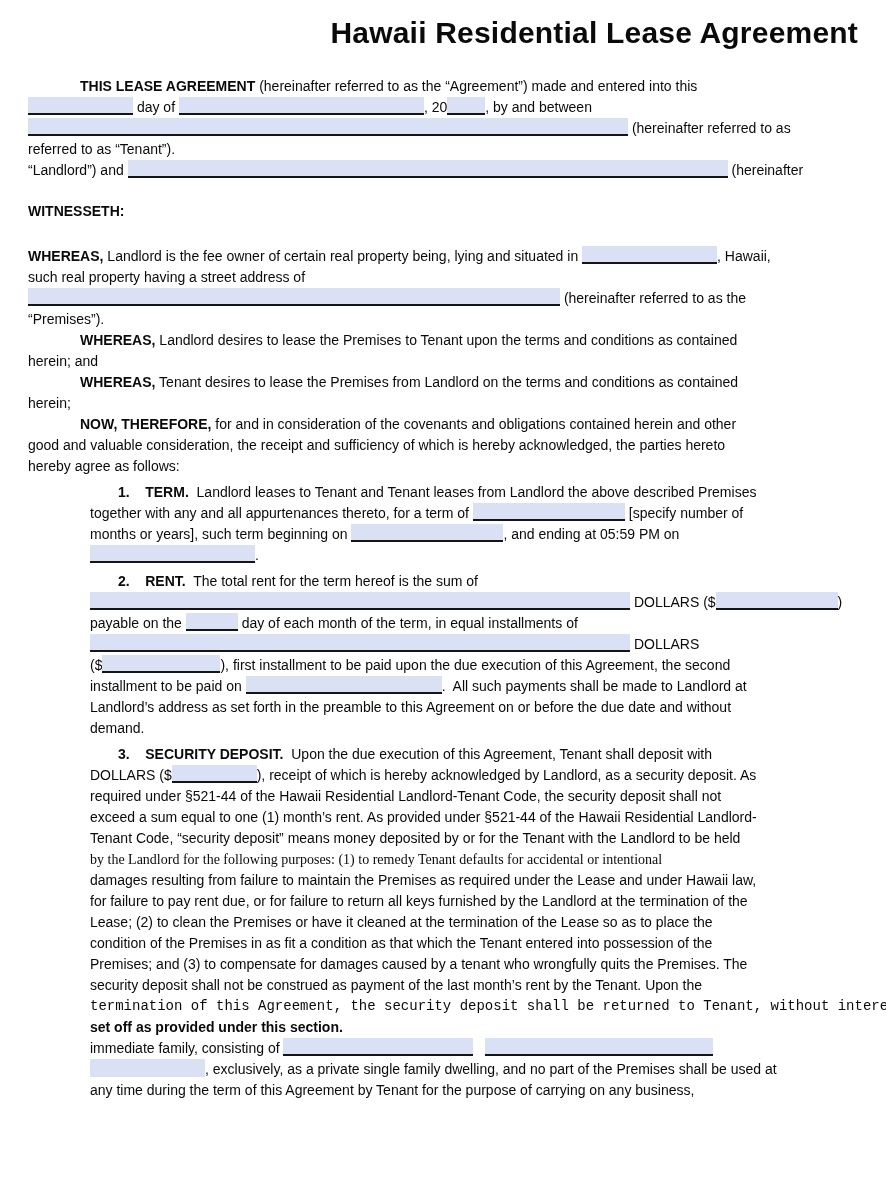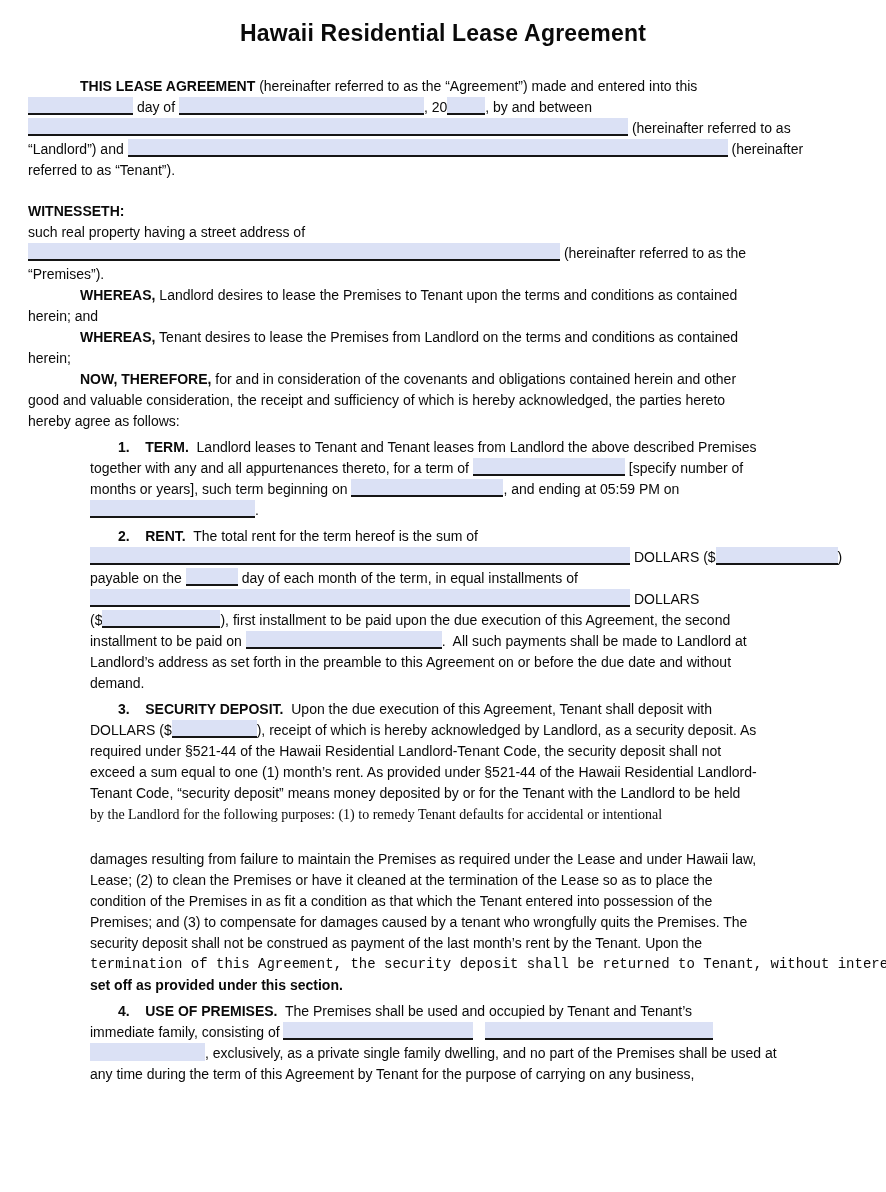--- a/index.html
+++ b/index.html
@@ -10,23 +10,23 @@
     box-sizing:border-box;
     padding:16px 28px 0 28px;
     overflow:hidden;
     font-family:"Liberation Sans", sans-serif;
     font-size:14px;
     line-height:21px;
     color:#0a0a0a;
     -webkit-font-smoothing:antialiased;
   }
   .doc-title {
-    text-align:center;
+    text-align:right;
     font-weight:bold;
-    font-size:23px;
+    font-size:30px;
     line-height:34px;
     margin:0 0 26px 0;
     white-space:pre;
     letter-spacing:0.2px;
   }
   .doc-body { }
   .line {
     white-space:pre;
     height:21px;
   }
@@ -42,23 +42,24 @@
 </style>
 </head>
 <body>
 
 <div class="page">
   <h1 class="doc-title">Hawaii Residential Lease Agreement</h1>
   <div class="doc-body">
       <div class="line" style="padding-left: 52px;"><span class="bold">THIS LEASE AGREEMENT</span><span> (hereinafter referred to as the “Agreement”) made and entered into this</span></div>
       <div class="line"><span class="blank" style="width: 105px;"></span><span> day of </span><span class="blank" style="width: 245px;"></span><span>, 20</span><span class="blank" style="width: 38px;"></span><span>, by and between</span></div>
       <div class="line"><span class="blank" style="width: 600px;"></span><span> (hereinafter referred to as</span></div>
+      <div class="line"><span>referred to as “Tenant”).</span></div>
       <div class="line"><span>“Landlord”) and </span><span class="blank" style="width: 600px;"></span><span> (hereinafter</span></div>
-      <div class="line"><span>referred to as “Tenant”).</span></div>
       <div class="line" style="margin-top: 20px;"><span class="bold">WITNESSETH:</span></div>
+      <div class="line" style="margin-top: 24px;"><span class="bold">WHEREAS,</span><span> Landlord is the fee owner of certain real property being, lying and situated in </span><span class="blank" style="width: 135px;"></span><span>, Hawaii,</span></div>
       <div class="line"><span>such real property having a street address of</span></div>
       <div class="line"><span class="blank" style="width: 532px;"></span><span> (hereinafter referred to as the</span></div>
       <div class="line"><span>“Premises”).</span></div>
       <div class="line" style="padding-left: 52px;"><span class="bold">WHEREAS,</span><span> Landlord desires to lease the Premises to Tenant upon the terms and conditions as contained</span></div>
       <div class="line"><span>herein; and</span></div>
       <div class="line" style="padding-left: 52px;"><span class="bold">WHEREAS,</span><span> Tenant desires to lease the Premises from Landlord on the terms and conditions as contained</span></div>
       <div class="line"><span>herein;</span></div>
       <div class="line" style="padding-left: 52px;"><span class="bold">NOW, THEREFORE,</span><span> for and in consideration of the covenants and obligations contained herein and other</span></div>
       <div class="line"><span>good and valuable consideration, the receipt and sufficiency of which is hereby acknowledged, the parties hereto</span></div>
       <div class="line"><span>hereby agree as follows:</span></div>
@@ -73,25 +74,25 @@
       <div class="line" style="padding-left: 62px;"><span>($</span><span class="blank" style="width: 118px;"></span><span>), first installment to be paid upon the due execution of this Agreement, the second</span></div>
       <div class="line" style="padding-left: 62px;"><span>installment to be paid on </span><span class="blank" style="width: 196px;"></span><span>.  All such payments shall be made to Landlord at</span></div>
       <div class="line" style="padding-left: 62px;"><span>Landlord’s address as set forth in the preamble to this Agreement on or before the due date and without</span></div>
       <div class="line" style="padding-left: 62px;"><span>demand.</span></div>
       <div class="line" style="padding-left: 90px; margin-top: 5px;"><span class="bold">3.    SECURITY DEPOSIT.</span><span>  Upon the due execution of this Agreement, Tenant shall deposit with</span></div>
       <div class="line" style="padding-left: 62px;"><span>DOLLARS ($</span><span class="blank" style="width: 85px;"></span><span>), receipt of which is hereby acknowledged by Landlord, as a security deposit. As</span></div>
       <div class="line" style="padding-left: 62px;"><span>required under §521-44 of the Hawaii Residential Landlord-Tenant Code, the security deposit shall not</span></div>
       <div class="line" style="padding-left: 62px;"><span>exceed a sum equal to one (1) month’s rent. As provided under §521-44 of the Hawaii Residential Landlord-</span></div>
       <div class="line" style="padding-left: 62px;"><span>Tenant Code, “security deposit” means money deposited by or for the Tenant with the Landlord to be held</span></div>
       <div class="line" style="padding-left: 62px; font-family: Liberation Serif, serif;"><span>by the Landlord for the following purposes: (1) to remedy Tenant defaults for accidental or intentional</span></div>
-      <div class="line" style="padding-left: 62px; margin-top: 24px;"><span>damages resulting from failure to maintain the Premises as required under the Lease and under Hawaii law,</span></div>
+      <div class="line" style="padding-left: 62px;"><span>damages resulting from failure to maintain the Premises as required under the Lease and under Hawaii law,</span></div>
+      <div class="line" style="padding-left: 62px;"><span>for failure to pay rent due, or for failure to return all keys furnished by the Landlord at the termination of the</span></div>
       <div class="line" style="padding-left: 62px;"><span>Lease; (2) to clean the Premises or have it cleaned at the termination of the Lease so as to place the</span></div>
       <div class="line" style="padding-left: 62px;"><span>condition of the Premises in as fit a condition as that which the Tenant entered into possession of the</span></div>
       <div class="line" style="padding-left: 62px;"><span>Premises; and (3) to compensate for damages caused by a tenant who wrongfully quits the Premises. The</span></div>
       <div class="line" style="padding-left: 62px;"><span>security deposit shall not be construed as payment of the last month’s rent by the Tenant. Upon the</span></div>
       <div class="line" style="padding-left: 62px; font-family: Liberation Mono, monospace;"><span>termination of this Agreement, the security deposit shall be returned to Tenant, without interest, and less any</span></div>
       <div class="line" style="padding-left: 62px; font-weight: bold;"><span>set off as provided under this section.</span></div>
-      <div class="line" style="padding-left: 90px; margin-top: 5px;"><span class="bold">4.    USE OF PREMISES.</span><span>  The Premises shall be used and occupied by Tenant and Tenant’s</span></div>
       <div class="line" style="padding-left: 62px;"><span>immediate family, consisting of </span><span class="blank" style="width: 190px;"></span><span>   </span><span class="blank" style="width: 228px;"></span></div>
       <div class="line" style="padding-left: 62px;"><span class="blank no-ul" style="width: 115px;"></span><span>, exclusively, as a private single family dwelling, and no part of the Premises shall be used at</span></div>
       <div class="line" style="padding-left: 62px;"><span>any time during the term of this Agreement by Tenant for the purpose of carrying on any business,</span></div>
     </div>
 </div>
 
 </body></html>

